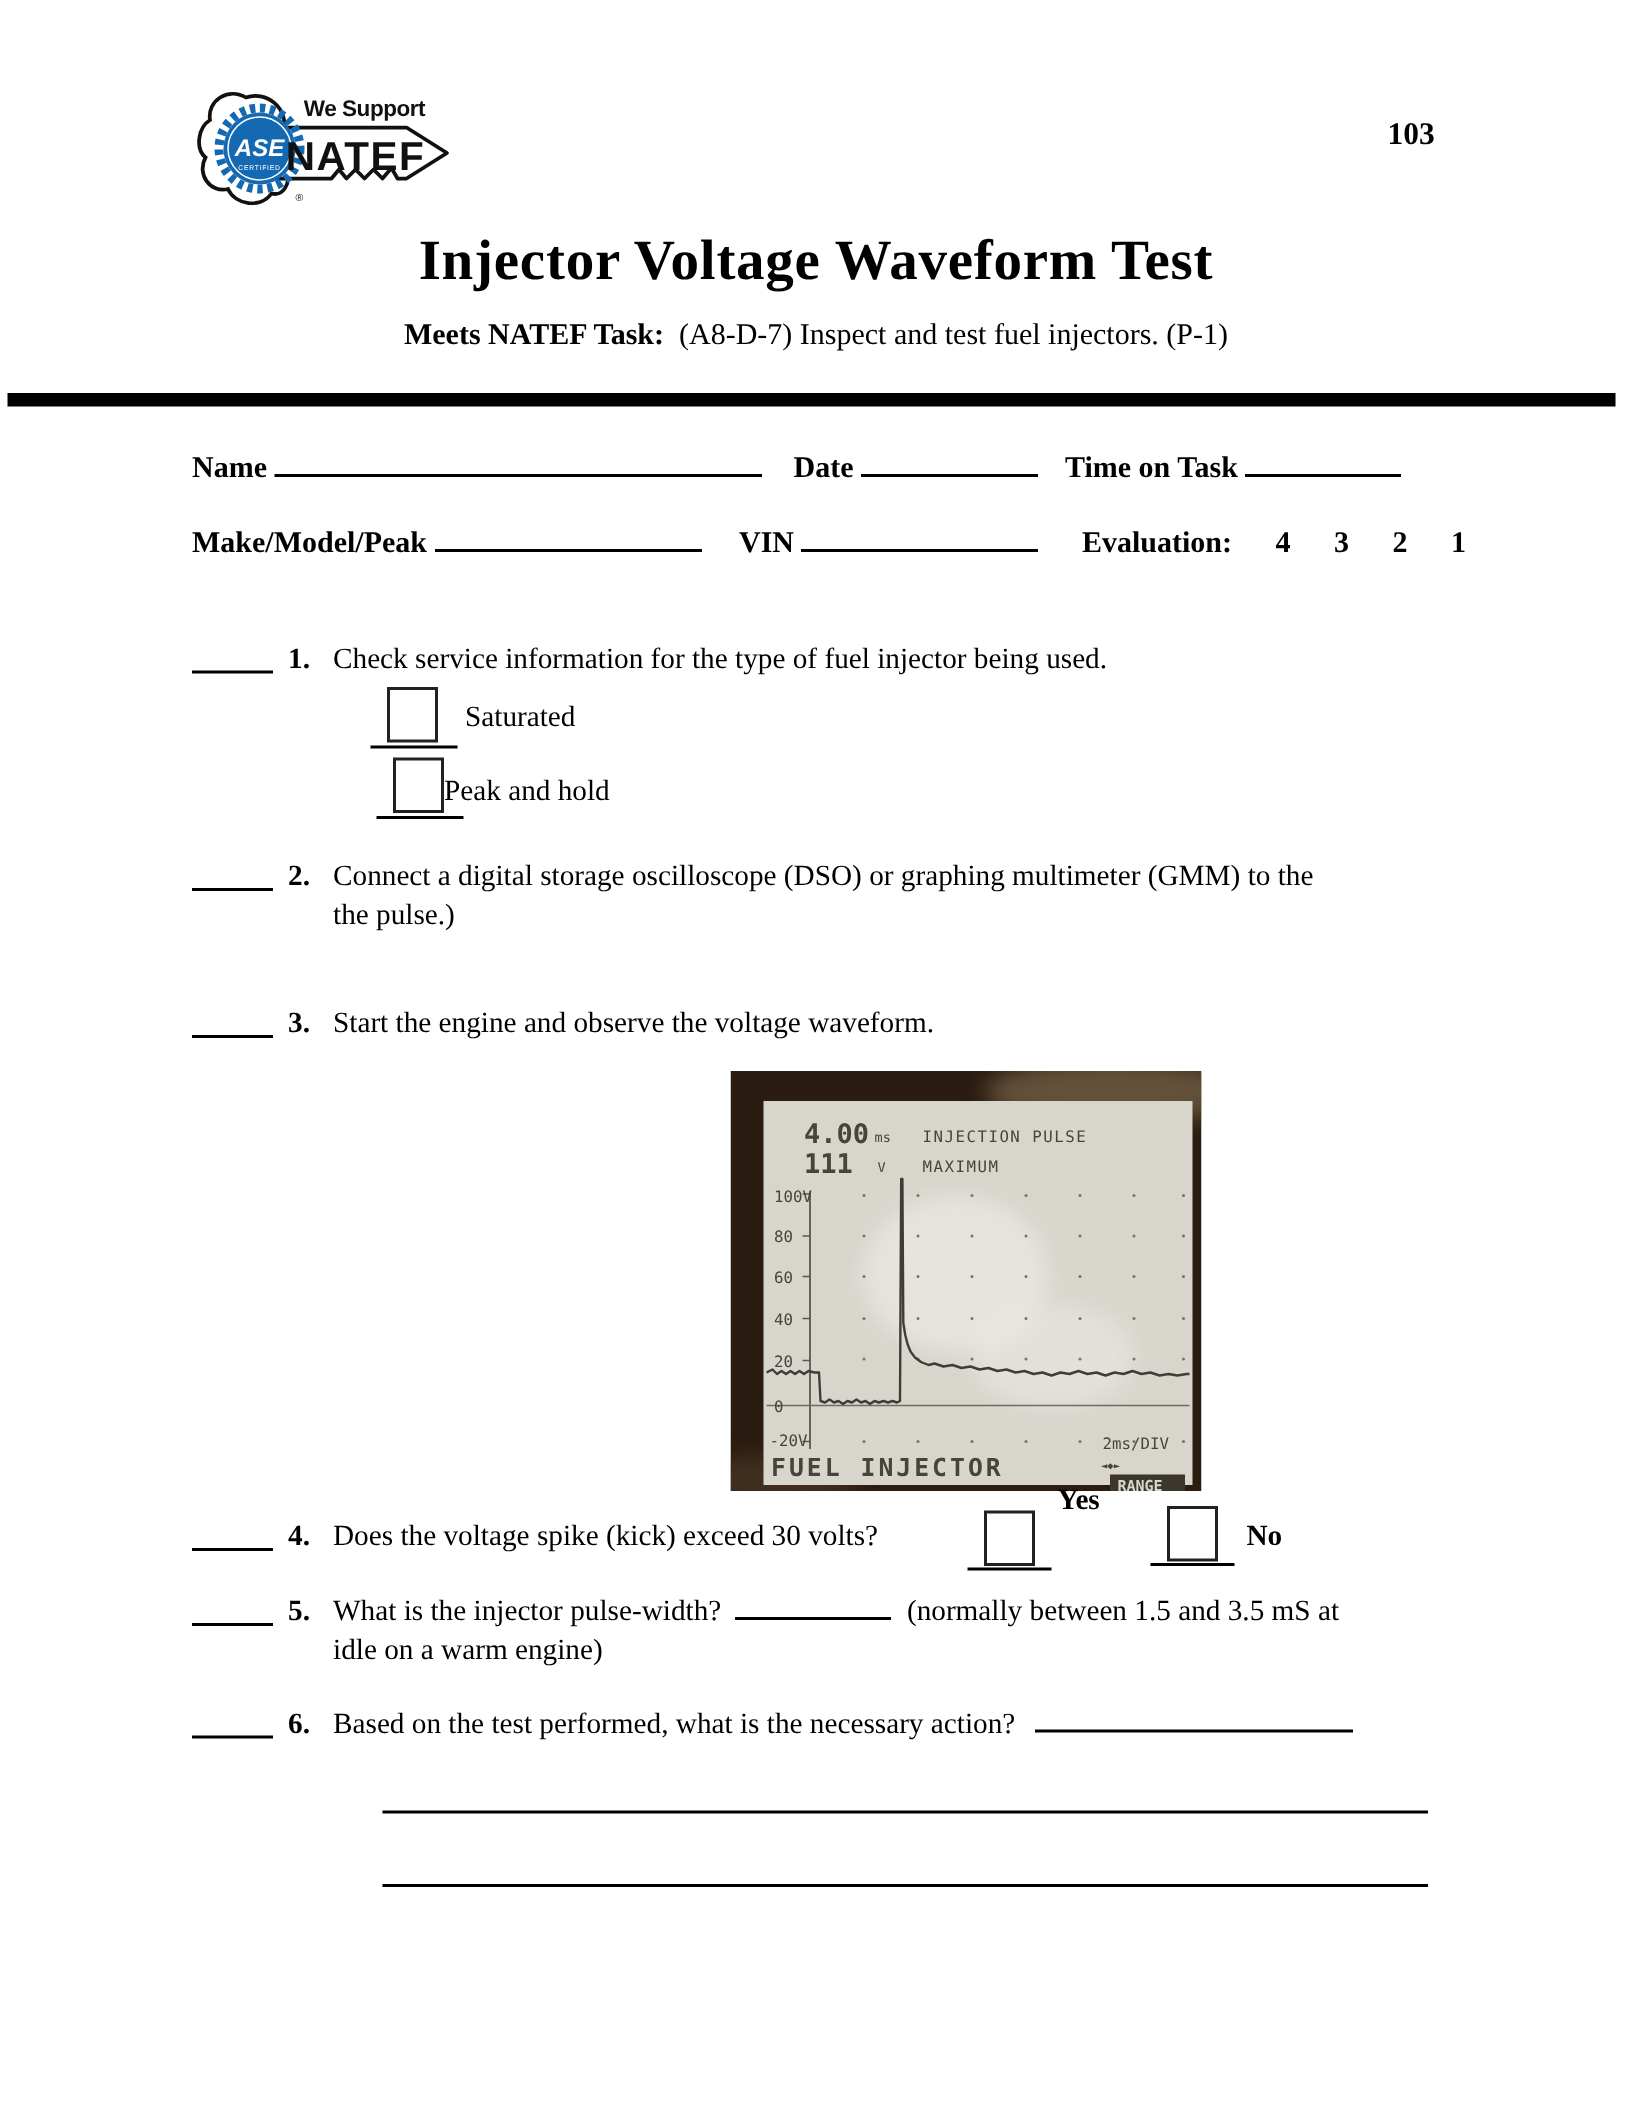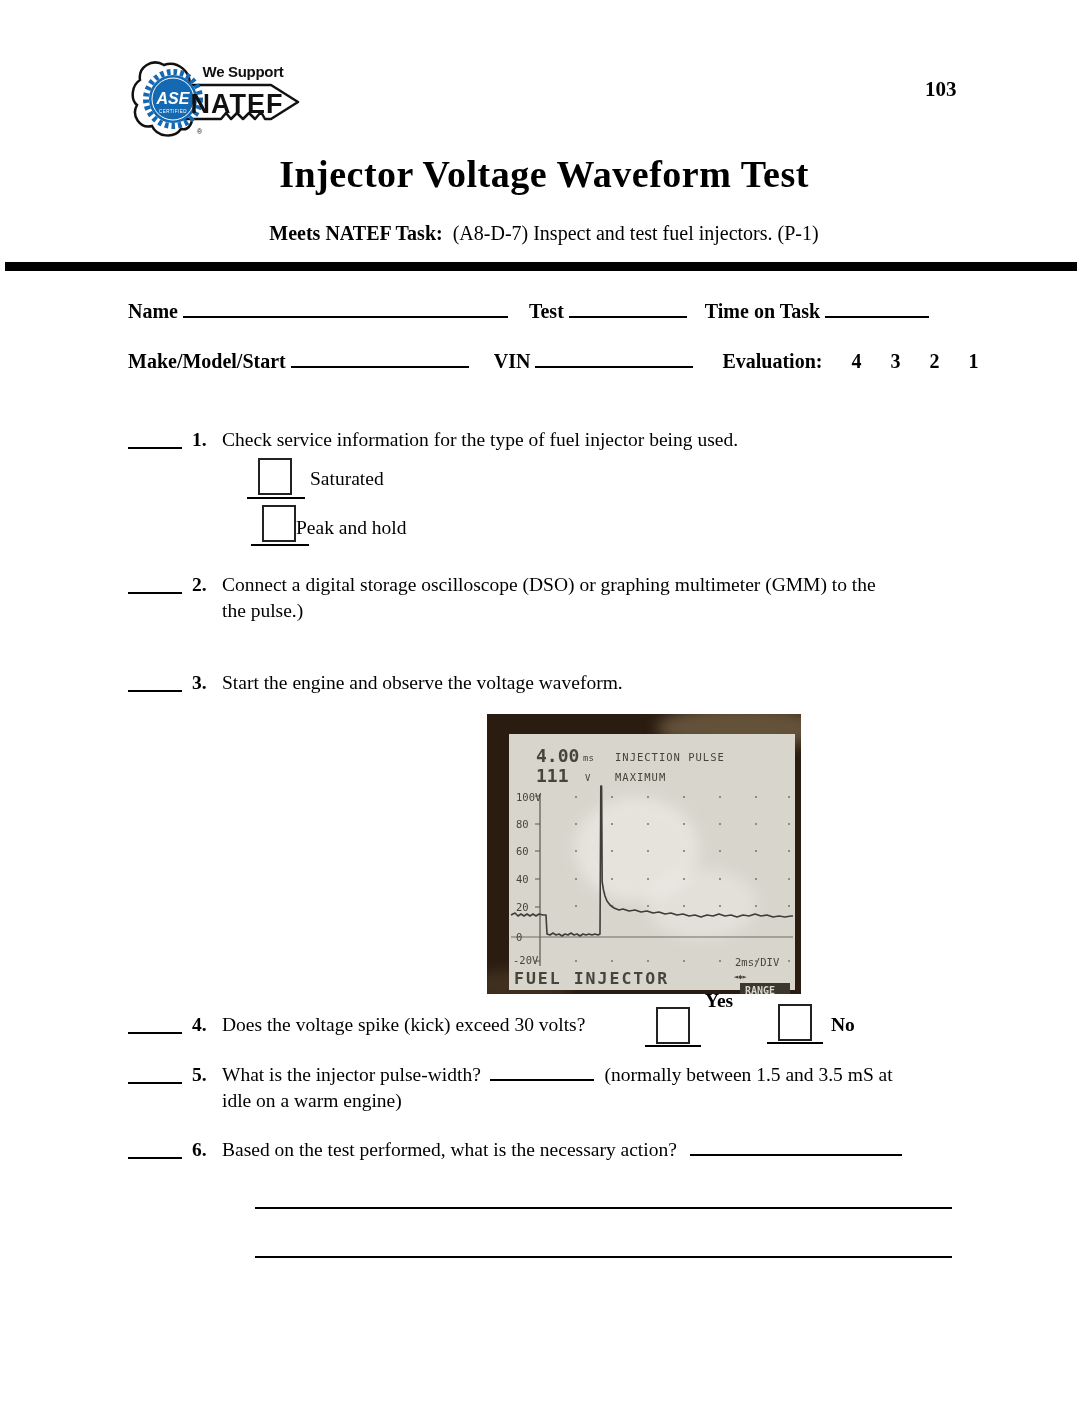--- a/index.html
+++ b/index.html
@@ -4,21 +4,21 @@
 <style>
   html,body{margin:0;padding:0;}
   body{
     width:1088px;height:1408px;position:relative;background:#ffffff;
     font-family:"Liberation Serif", serif;color:#000;overflow:hidden;
   }
   .abs{position:absolute;}
   
   .page-number{left:925px;top:77px;font-size:21px;font-weight:bold;}
   .doc-title{left:0;top:152px;width:1088px;text-align:center;font-size:38px;font-weight:bold;letter-spacing:0.5px;}
-  .task-line{left:0;top:222px;width:1088px;text-align:center;font-size:20px;}
+  .task-line{left:0;top:212px;width:1088px;text-align:center;font-size:20px;}
   .task-line b{margin-right:10px;}
   .thick-rule{left:5px;top:262px;width:1072px;height:9px;background:#000;}
   
   .frow{left:128px;width:820px;font-size:20px;font-weight:bold;white-space:nowrap;}
   .frow-1{top:300px;}
   .frow-2{top:350px;}
   .ul{display:inline-block;border-bottom:2px solid #000;height:16px;vertical-align:baseline;}
   .score{display:inline-block;margin-left:24px;}
   
   .item{position:absolute;left:128px;width:830px;display:flex;align-items:flex-start;font-size:19.5px;line-height:26px;}
@@ -65,28 +65,28 @@
 
 <div class="abs task-line">
   <b>Meets NATEF Task:</b><span>(A8-D-7)  Inspect and test fuel injectors. (P-1)</span>
 </div>
 
 <div class="abs thick-rule"></div>
 
 <div class="abs frow frow-1">
   <span>Name</span>
   <span class="ul" style="width:325px;"></span>
-  <span style="margin-left:16px;">Test</span>
+  <span style="margin-left:16px;">Date</span>
   <span class="ul" style="width:118px;"></span>
   <span style="margin-left:13px;">Time on Task</span>
   <span class="ul" style="width:104px;"></span>
 </div>
 
 <div class="abs frow frow-2">
-  <span>Make/Model/Start</span>
+  <span>Make/Model/Peak</span>
   <span class="ul" style="width:178px;"></span>
   <span style="margin-left:20px;">VIN</span>
   <span class="ul" style="width:158px;"></span>
   <span style="margin-left:24px;">Evaluation:</span>
   <span class="score">4</span>
   <span class="score">3</span>
   <span class="score">2</span>
   <span class="score">1</span>
 </div>
 

